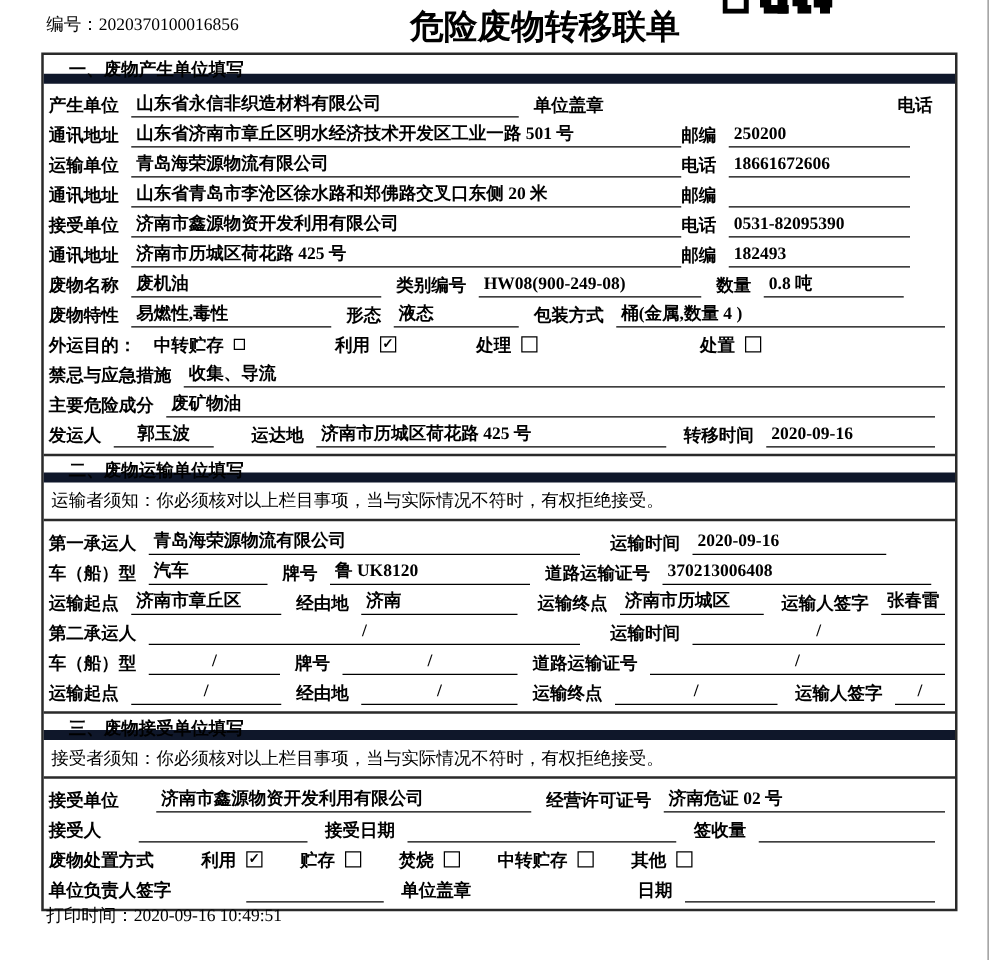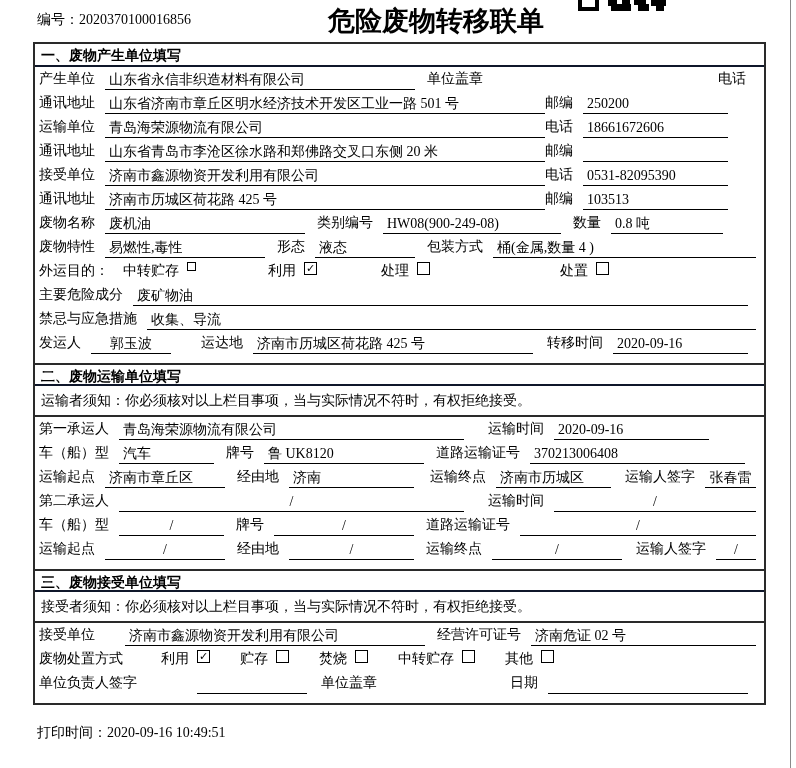--- a/index.html
+++ b/index.html
@@ -8,26 +8,26 @@
     width:796px; height:768px; position:relative; overflow:hidden;
     font-family:"Liberation Serif","DejaVu Serif",serif;
     color:#000; font-size:14px;
   }
   .serial { position:absolute; left:37px; top:11px; white-space:nowrap; }
   .doc-title { position:absolute; left:328px; top:3px; font-size:27px; font-weight:bold; white-space:nowrap; }
   .qr-frag { position:absolute; left:578px; top:0; width:88px; height:11px; }
   .page-edge { position:absolute; left:790px; top:0; width:1px; height:768px; background:#8a8a8a; }
 
   .form { position:absolute; left:33px; top:42px; width:733px; border:2px solid #2a2a2a; background:#fff; }
-  .sec-title { font-weight:bold; font-size:14px; padding:3px 6px 2px; height:23px; border-bottom:2px solid #0f172a;font-family:Liberation Mono, monospace; }
+  .sec-title { font-weight:bold; font-size:14px; padding:3px 20px 2px; height:23px; border-bottom:8px solid #0f172a;font-family:Liberation Mono, monospace; }
   .sec-title.bt { border-top:2px solid #2a2a2a; }
   .notice { padding:6px 6px 4px; height:31px; border-bottom:2px solid #2a2a2a; white-space:nowrap; }
   .rows { padding:3px 8px 5px 4px; }
 
-  .r { display:flex; height:24px; white-space:nowrap; }
+  .r { display:flex; align-items:flex-end; height:24px; white-space:nowrap;font-weight:bold; }
   .l { margin-right:10px; flex:none; }
   .u { border-bottom:1px solid #000; height:20px; line-height:20px; padding:0 4px; flex:none; overflow:hidden; }
   .g { flex:1 1 auto; }
   .c { text-align:center; }
   .push { flex:1 1 auto; }
   .m4{margin-left:4px}.m12{margin-left:12px}.m14{margin-left:14px}.m16{margin-left:16px}
   .m20{margin-left:20px}.m24{margin-left:24px}.m28{margin-left:28px}.m30{margin-left:30px}
   .m50{margin-left:50px}.m64{margin-left:64px}.m72{margin-left:72px}.m130{margin-left:130px}
   .mr8{margin-right:8px}.mr20{margin-right:20px}.mr36{margin-right:36px}.mr45{margin-right:45px}
 
@@ -103,21 +103,21 @@
       <span class="push"></span>
       <span class="l">电话</span>
       <span class="u mr36" style="width:145px">0531-82095390</span>
     </div>
 
     <div class="r">
       <span class="l">通讯地址</span>
       <span class="u" style="width:440px">济南市历城区荷花路 425 号</span>
       <span class="push"></span>
       <span class="l">邮编</span>
-      <span class="u mr36" style="width:145px">103513</span>
+      <span class="u mr36" style="width:145px">182493</span>
     </div>
 
     <div class="r">
       <span class="l">废物名称</span>
       <span class="u" style="width:200px">废机油</span>
       <span class="l m12">类别编号</span>
       <span class="u" style="width:178px">HW08(900-249-08)</span>
       <span class="l m12">数量</span>
       <span class="u mr45" style="width:112px">0.8 吨</span>
     </div>
@@ -137,27 +137,27 @@
       <span class="cb cb-s"></span>
       <span class="m72">利用</span>
       <span class="cb">✓</span>
       <span class="m64">处理</span>
       <span class="cb"></span>
       <span class="m130">处置</span>
       <span class="cb"></span>
     </div>
 
     <div class="r">
+      <span class="l">禁忌与应急措施</span>
+      <span class="u g">收集、导流</span>
+    </div>
+
+    <div class="r">
       <span class="l">主要危险成分</span>
       <span class="u g mr8">废矿物油</span>
-    </div>
-
-    <div class="r">
-      <span class="l">禁忌与应急措施</span>
-      <span class="u g">收集、导流</span>
     </div>
 
 
     <div class="r">
       <span class="l">发运人</span>
       <span class="u c" style="width:80px">郭玉波</span>
       <span class="l m30">运达地</span>
       <span class="u" style="width:280px">济南市历城区荷花路 425 号</span>
       <span class="l m14">转移时间</span>
       <span class="u mr20" style="width:135px">2020-09-16</span>
@@ -227,20 +227,28 @@
   <div class="notice">接受者须知：你必须核对以上栏目事项，当与实际情况不符时，有权拒绝接受。</div>
   <div class="rows">
 
     <div class="r">
       <span class="l">接受单位</span>
       <span class="u m20" style="width:300px">济南市鑫源物资开发利用有限公司</span>
       <span class="l m12">经营许可证号</span>
       <span class="u g">济南危证 02 号</span>
     </div>
 
+    <div class="r">
+      <span class="l">接受人</span>
+      <span class="u m20" style="width:135px"></span>
+      <span class="l m14">接受日期</span>
+      <span class="u" style="width:215px"></span>
+      <span class="l m14">签收量</span>
+      <span class="u g mr8"></span>
+    </div>
 
     <div class="r">
       <span class="l">废物处置方式</span>
       <span class="m28">利用</span>
       <span class="cb">✓</span>
       <span class="m30">贮存</span>
       <span class="cb"></span>
       <span class="m30">焚烧</span>
       <span class="cb"></span>
       <span class="m30">中转贮存</span>

